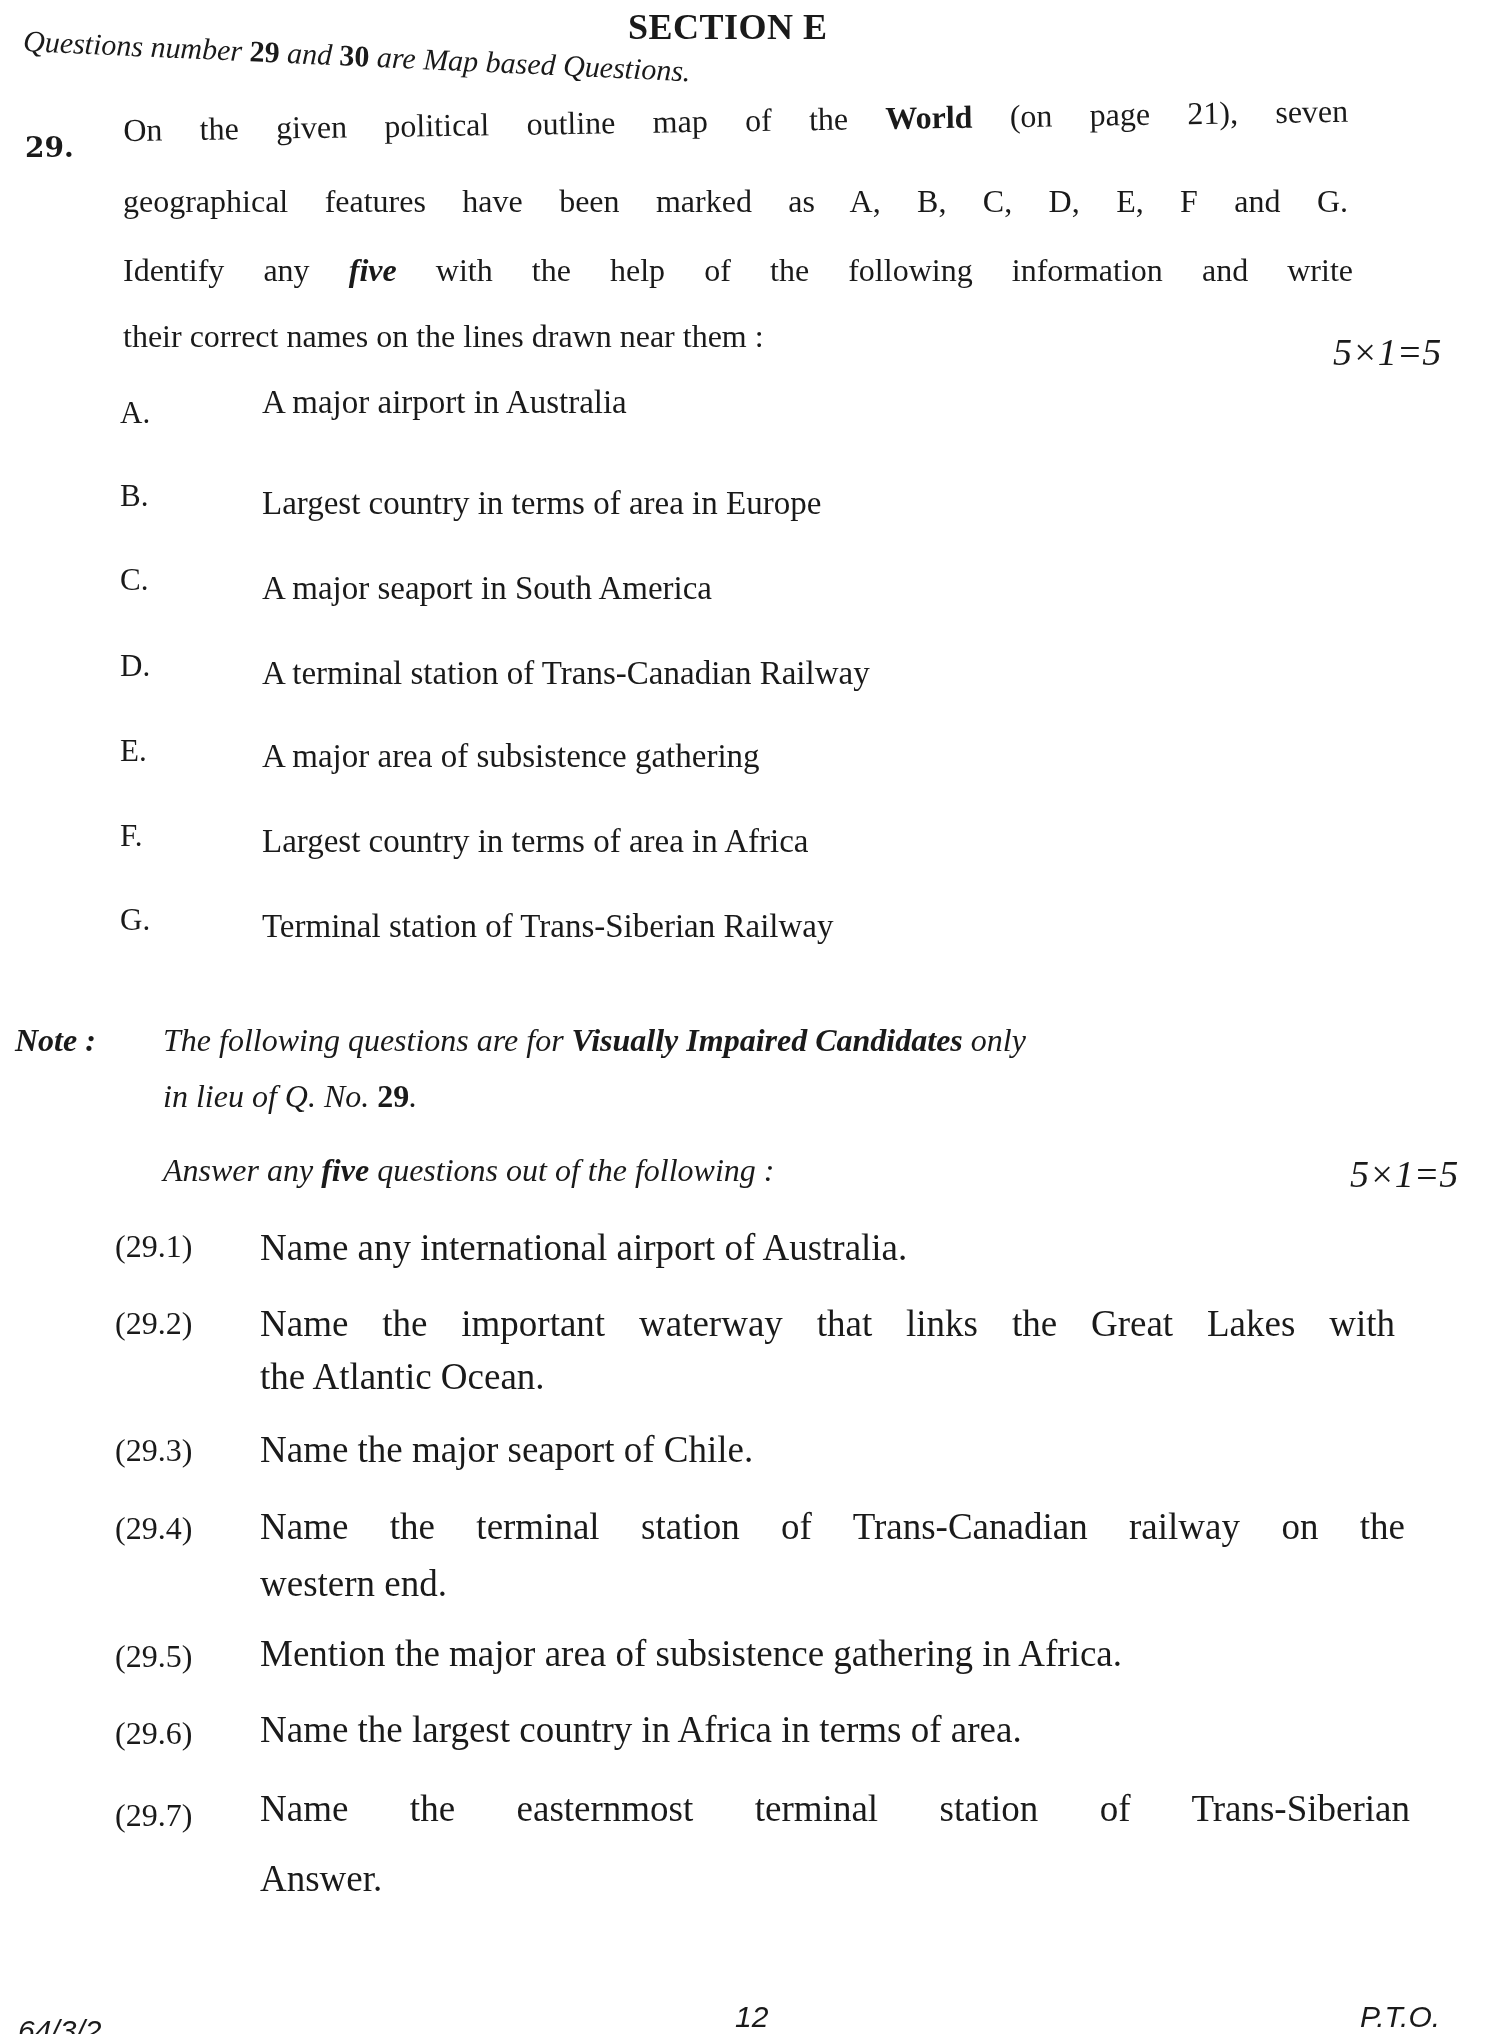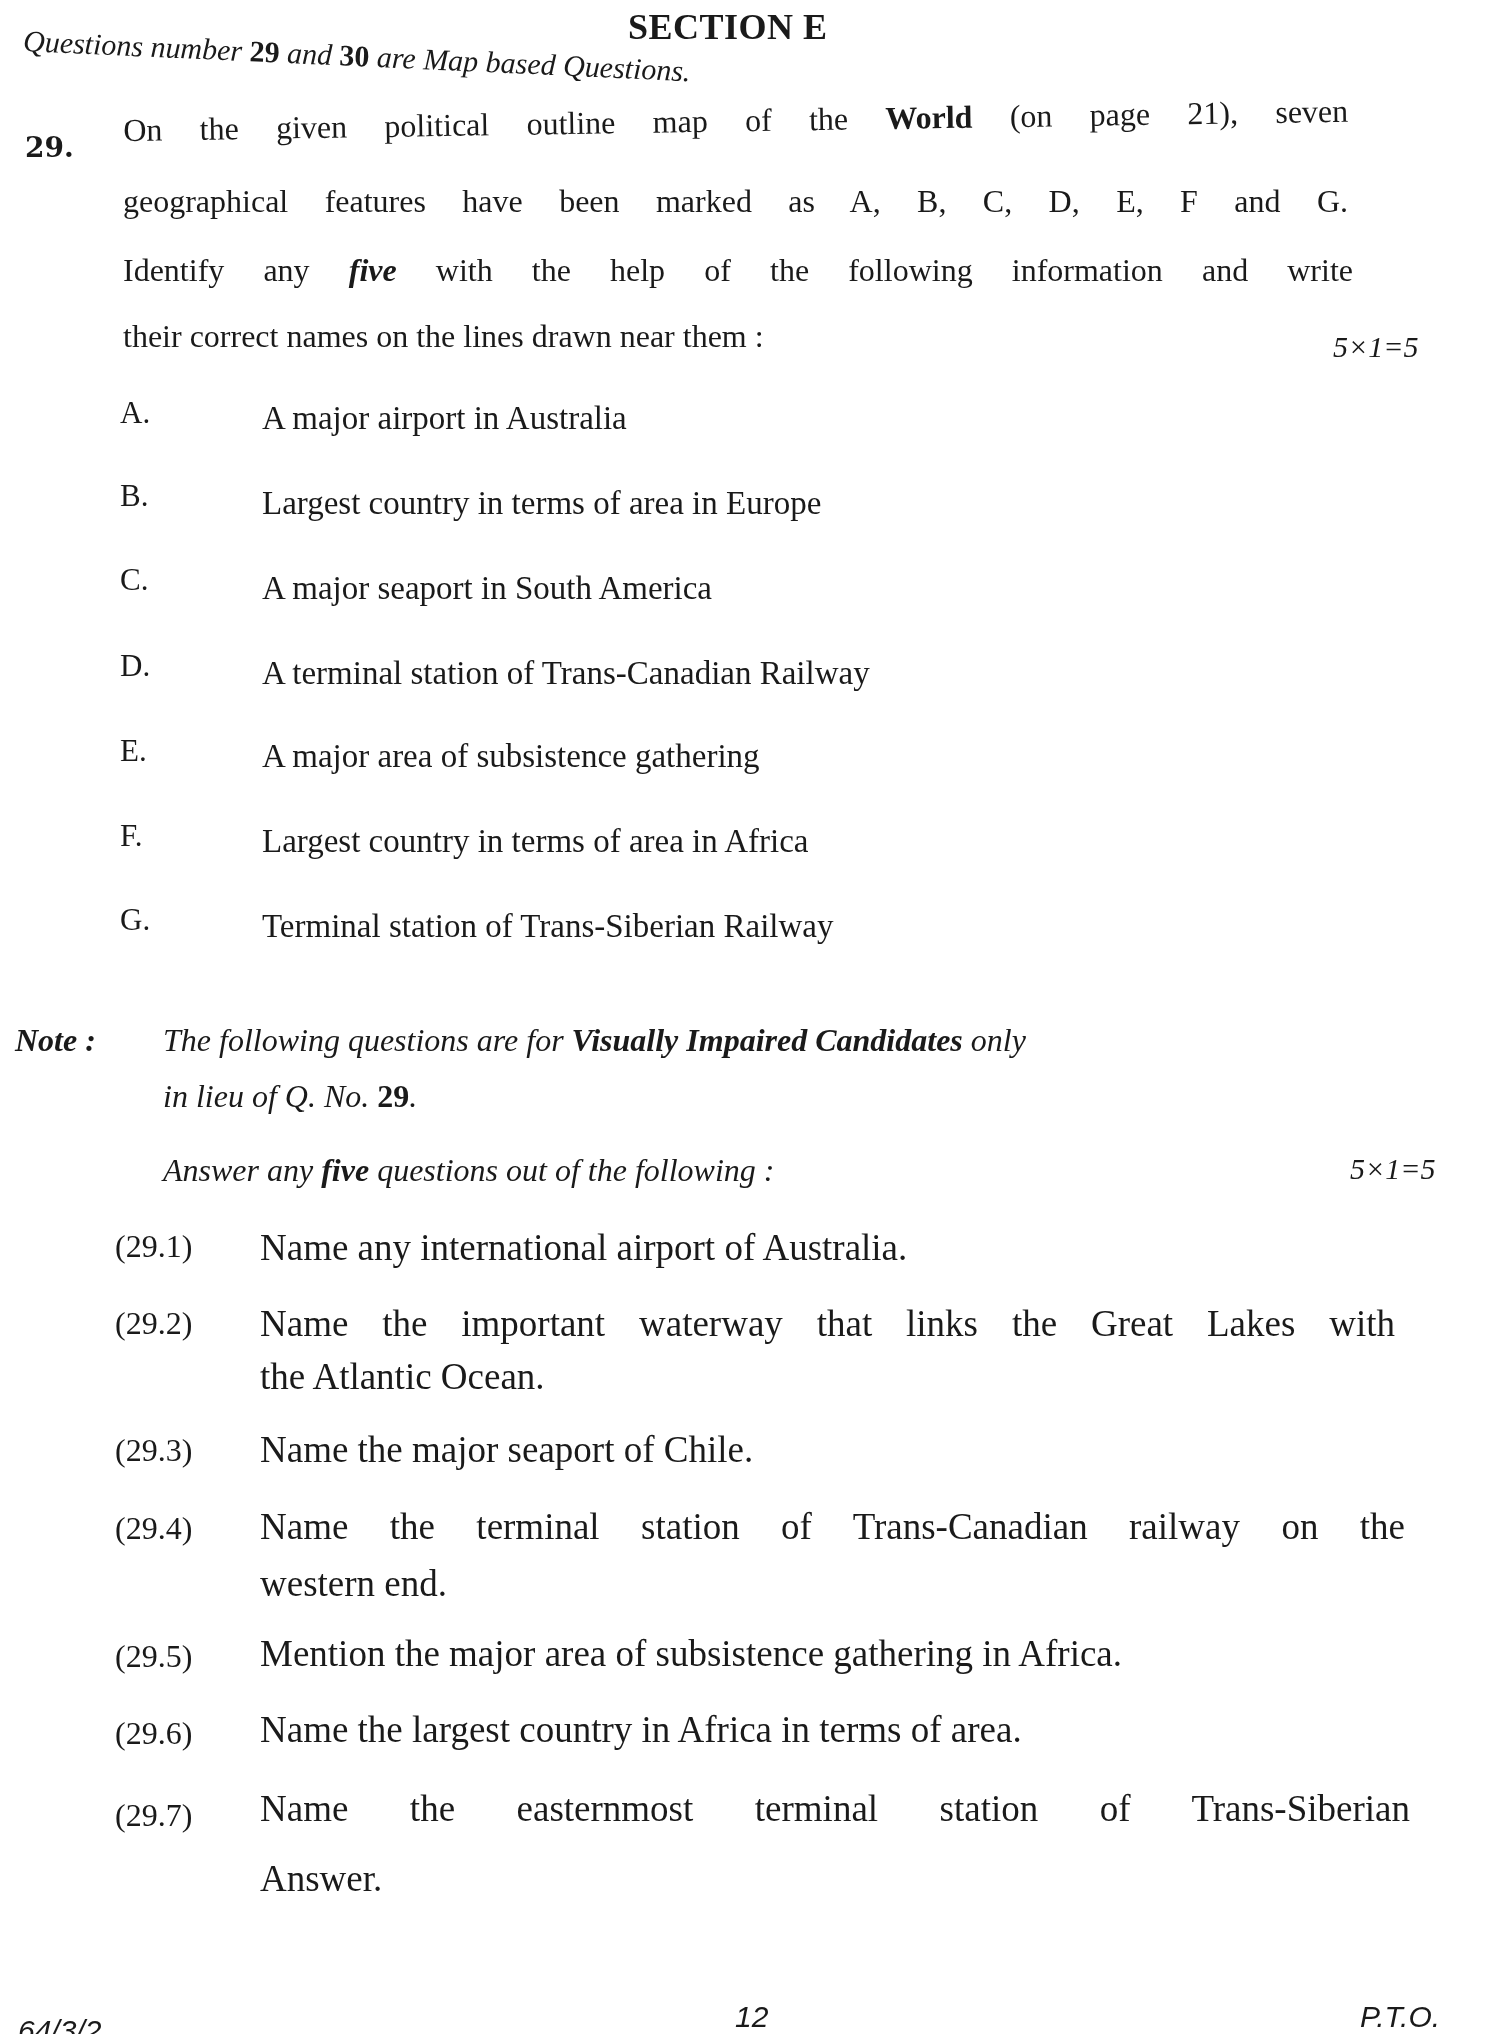--- a/index.html
+++ b/index.html
@@ -14,21 +14,21 @@
     font-weight: bold; font-size: 36px; letter-spacing: 0.5px;
   }
   .intro {
     left: 24px; top: 24px; font-style: italic; font-size: 30px;
     font-family: "Liberation Serif", serif;
     transform: rotate(2.6deg); transform-origin: left top;
   }
   .intro b { font-style: normal; font-weight: bold; }
   .qnum { font-weight: bold; font-size: 28px; }
   .para-line { left: 123px; font-size: 32px; font-family: "Liberation Serif", serif; }
-  .marks { font-style: italic; font-size: 30px; font-family: "Liberation Serif", serif; }
+  .marks { font-style: italic; font-size: 38px; font-family: "Liberation Serif", serif; }
   .item-letter { left: 120px; font-size: 31px; font-family: "Liberation Serif", serif; }
   .item-text { left: 262px; font-size: 33px; font-family: "Liberation Serif", serif; }
   .note-label { left: 15px; font-style: italic; font-weight: bold; font-size: 32px; font-family: "Liberation Serif", serif; }
   .note-text { left: 163px; font-style: italic; font-size: 32px; font-family: "Liberation Serif", serif; }
   .note-text b { font-weight: bold; }
   .sub-num { left: 115px; font-size: 32px; font-family: "Liberation Serif", serif; }
   .sub-text { left: 260px; font-size: 37px; font-family: "Liberation Serif", serif; }
   .sub-text.just { width: 1135px; text-align: justify; text-align-last: justify; }
   .footer { font-style: italic; font-size: 30px; font-family: "Liberation Sans", sans-serif; }
 </style>
@@ -48,21 +48,21 @@
 </div>
 <div class="abs para-line" style="top:183px; width:1225px; text-align:justify; text-align-last:justify;">geographical features have been marked as A, B, C, D, E, F and G.</div>
 <div class="abs para-line" style="top:252px; width:1230px; text-align:justify; text-align-last:justify;">
   <span>Identify any </span><b><i>five</i></b><span> with the help of the following information and write</span>
 </div>
 <div class="abs para-line" style="top:318px;">their correct names on the lines drawn near them :</div>
 <div class="abs marks" style="left:1333px; top:330px;">5×1=5</div>
 
 <div>
   <div class="abs item-letter" style="top:395px;">A.</div>
-  <div class="abs item-text" style="top:400px;">A major airport in Australia</div>
+  <div class="abs item-text" style="top:384px;">A major airport in Australia</div>
 
   <div class="abs item-letter" style="top:478px;">B.</div>
   <div class="abs item-text" style="top:485px;">Largest country in terms of area in Europe</div>
 
   <div class="abs item-letter" style="top:562px;">C.</div>
   <div class="abs item-text" style="top:570px;">A major seaport in South America</div>
 
   <div class="abs item-letter" style="top:648px;">D.</div>
   <div class="abs item-text" style="top:655px;">A terminal station of Trans-Canadian Railway</div>
 

